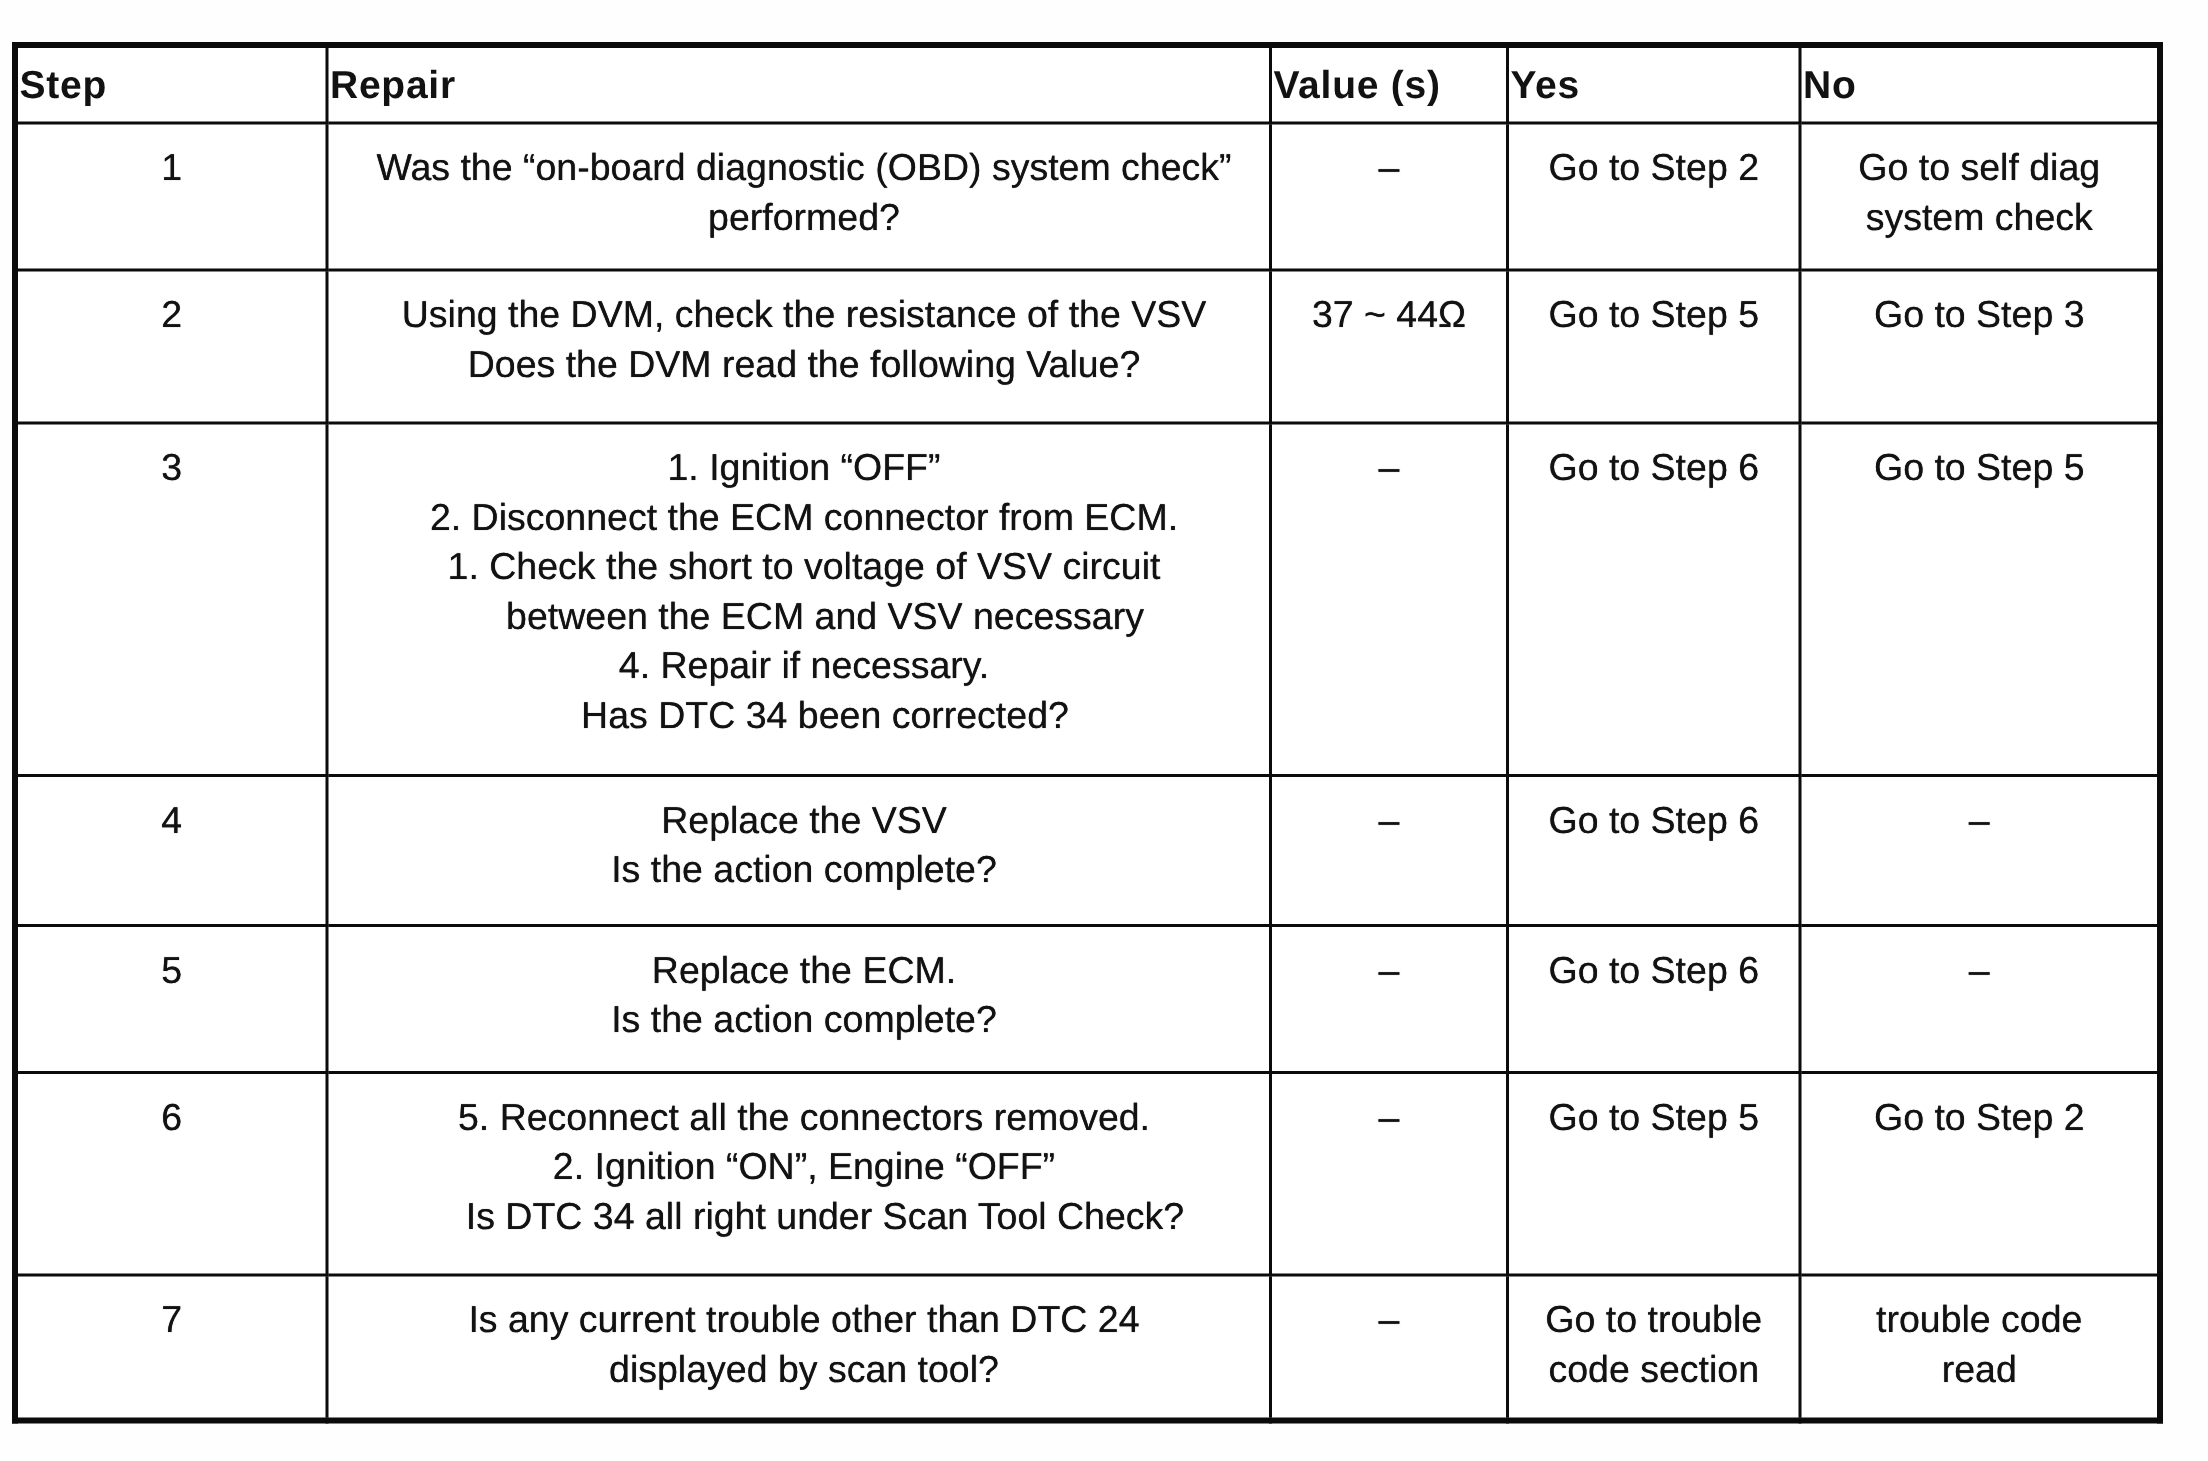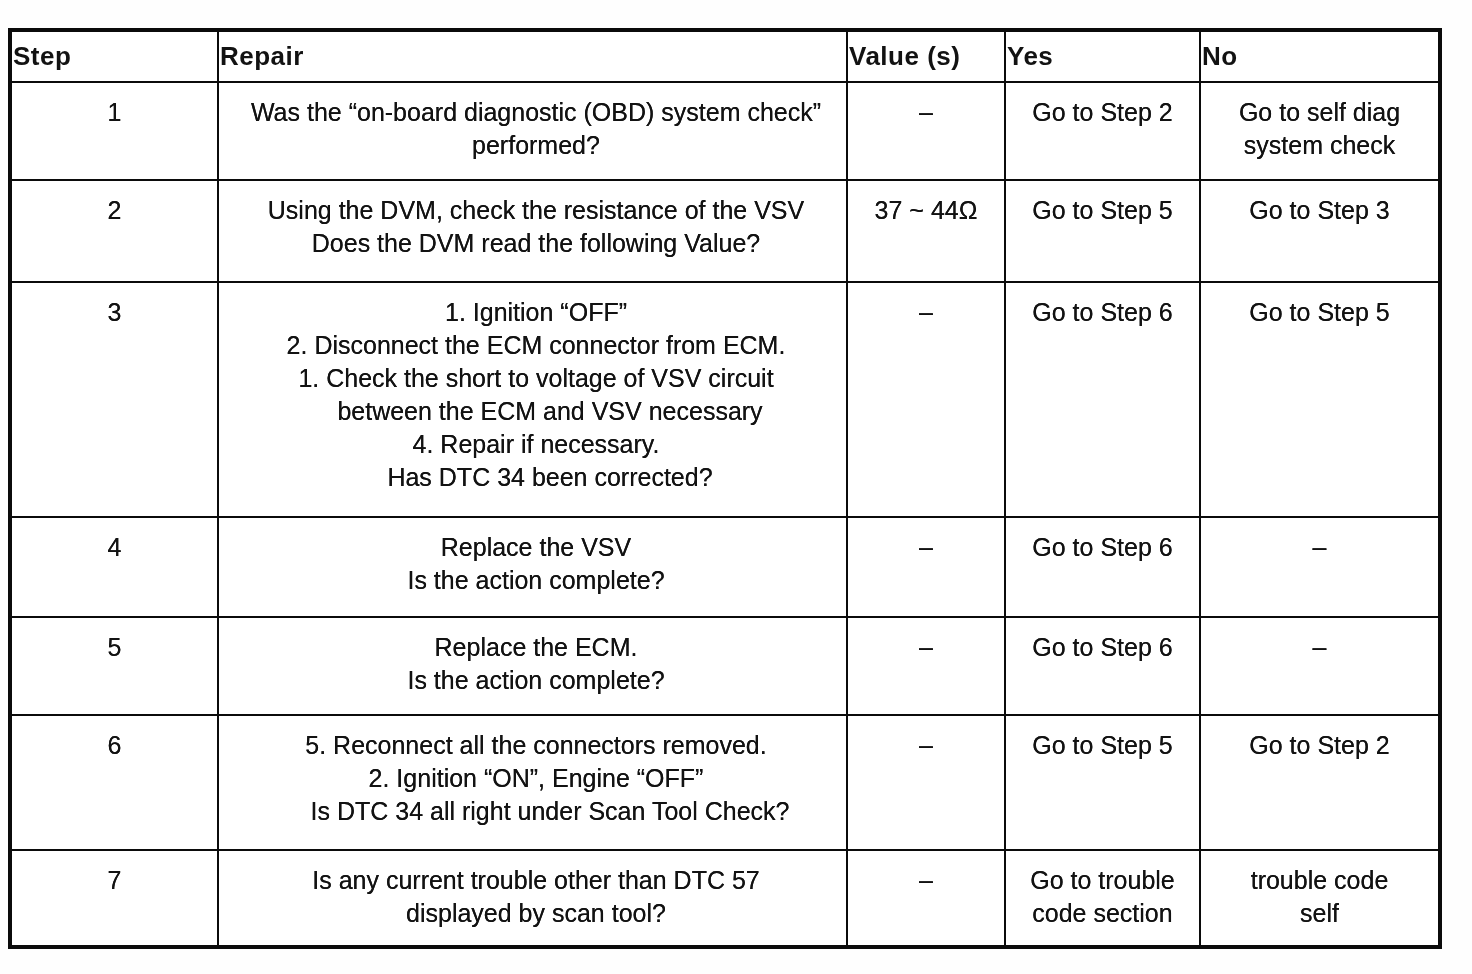--- a/index.html
+++ b/index.html
@@ -156,25 +156,25 @@
               <div class="line i0">2. Ignition “ON”, Engine “OFF”</div>
               <div class="line i1">Is DTC 34 all right under Scan Tool Check?</div>
             </td>
             <td class="c-value">–</td>
             <td class="c-yes">Go to Step 5</td>
             <td class="c-no">Go to Step 2</td>
           </tr>
           <tr class="r7">
             <td class="c-step">7</td>
             <td class="c-action">
-              <div class="line i0">Is any current trouble other than DTC 57</div>
+              <div class="line i0">Is any current trouble other than DTC 24</div>
               <div class="line i0">displayed by scan tool?</div>
             </td>
             <td class="c-value">–</td>
             <td class="c-yes">Go to trouble
 code section</td>
             <td class="c-no">trouble code
-self</td>
+read</td>
           </tr>
         </tbody>
     </table>
   </div>
 </div>
 
 </body></html>

